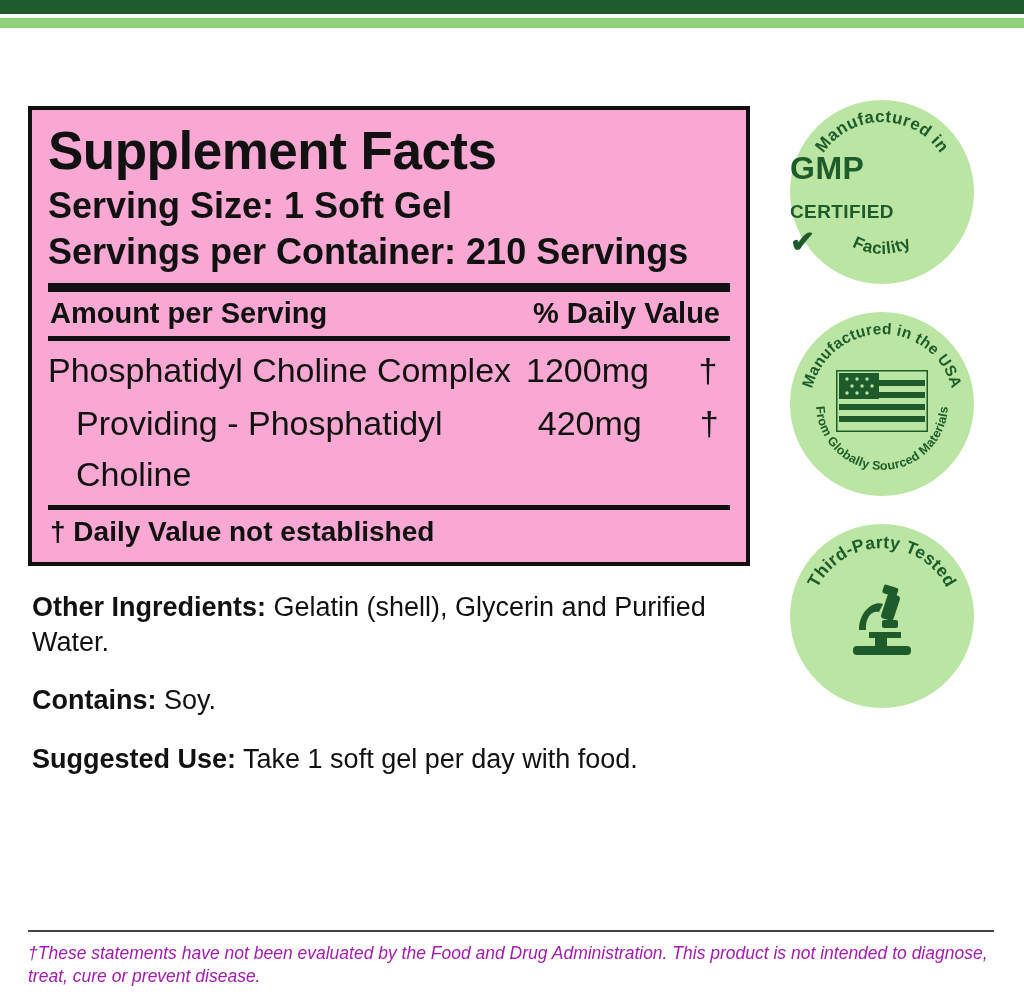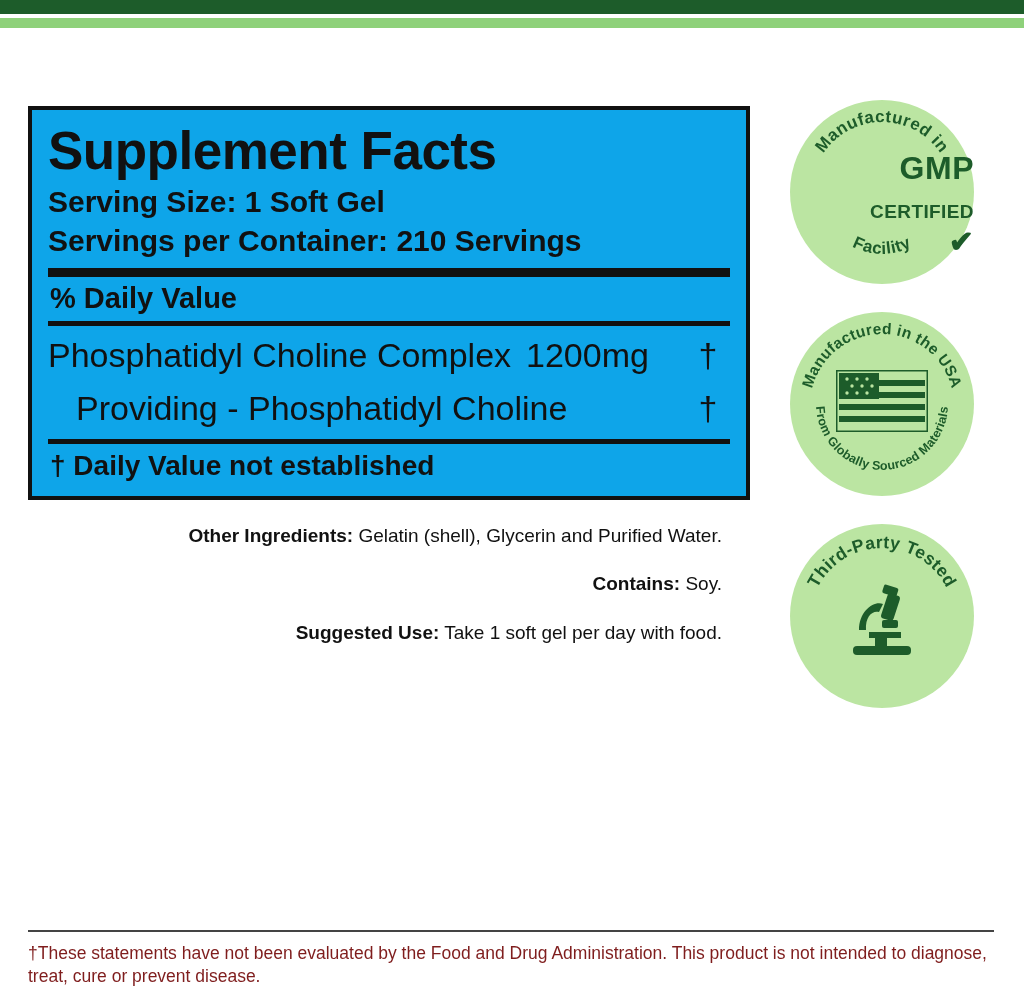--- a/index.html
+++ b/index.html
@@ -53,31 +53,31 @@
     top: 60px;
     width: 220px;
   }
 
   
   .sf-panel {
     border: 4px solid #111111;
     box-sizing: border-box;
     width: 722px;
     padding: 12px 16px 14px 16px;
-    background: #0ea5e9;
+    background: #f9a8d4;
   }
   .sf-title {
     font-size: 53px;
     font-weight: bold;
     letter-spacing: -0.5px;
     line-height: 1.08;
     margin: 0 0 4px 0;
   }
   .sf-serving {
-    font-size: 30px;
+    font-size: 36px;
     font-weight: bold;
     line-height: 1.28;
     margin: 0;
   }
   .rule-thick {
     height: 9px;
     background: #111111;
     margin: 8px 0 0 0;
   }
   .rule-med {
@@ -121,25 +121,24 @@
     text-align: center;
   }
   .sf-footnote {
     font-size: 28px;
     font-weight: bold;
     padding: 6px 2px 0 2px;
   }
 
   
   .para {
-    font-size: 19px;
+    font-size: 27px;
     line-height: 1.28;
     margin: 24px 0 0 4px;
     max-width: 690px;
-    text-align: right;
   }
   .para b {
     font-weight: bold;
   }
 
   
   .badge {
     position: relative;
     width: 184px;
     height: 184px;
@@ -158,21 +157,21 @@
     font-family: "Liberation Sans", sans-serif;
     font-weight: bold;
     fill: #1d5c2a;
   }
 
   .gmp-center {
     position: absolute;
     left: 0;
     top: 52px;
     width: 184px;
-    text-align: right;
+    text-align: left;
   }
   .gmp-main {
     font-size: 32px;
     font-weight: bold;
     letter-spacing: 0.5px;
     line-height: 1;
   }
   .gmp-sub {
     font-size: 19px;
     font-weight: bold;
@@ -202,54 +201,57 @@
   
   .disclaimer {
     position: absolute;
     left: 28px;
     top: 890px;
     width: 966px;
     border-top: 2px solid #444444;
     padding-top: 10px;
     font-size: 17.5px;
     line-height: 1.32;
-    color: #7f1d1d;
+    color: #a21caf;
+    font-style: italic;
   }
 </style>
 </head>
 <body>
 
 <div class="top-bar-dark"></div>
 <div class="top-bar-light"></div>
 
 <div class="content">
 
   <div class="left-col">
 
     <div class="sf-panel">
       <div class="sf-title">Supplement Facts</div>
       <div class="sf-serving">Serving Size: 1 Soft Gel</div>
       <div class="sf-serving">Servings per Container: 210 Servings</div>
 
       <div class="rule-thick"></div>
 
       <div class="sf-head-row">
+        <span>Amount per Serving</span>
         <span class="sf-head-right">% Daily Value</span>
       </div>
 
       <div class="rule-med"></div>
 
       <div class="sf-rows">
         <div class="sf-row">
           <span class="nm">Phosphatidyl Choline Complex</span>
           <span class="amt">1200mg</span>
           <span class="dv">†</span>
         </div>
         <div class="sf-row indent">
           <span class="nm">Providing - Phosphatidyl Choline</span>
+          <span class="amt">420mg</span>
           <span class="dv">†</span>
         </div>
       </div>
 
       <div class="rule-med"></div>
 
       <div class="sf-footnote">† Daily Value not established</div>
     </div>
 
     <div class="para">

